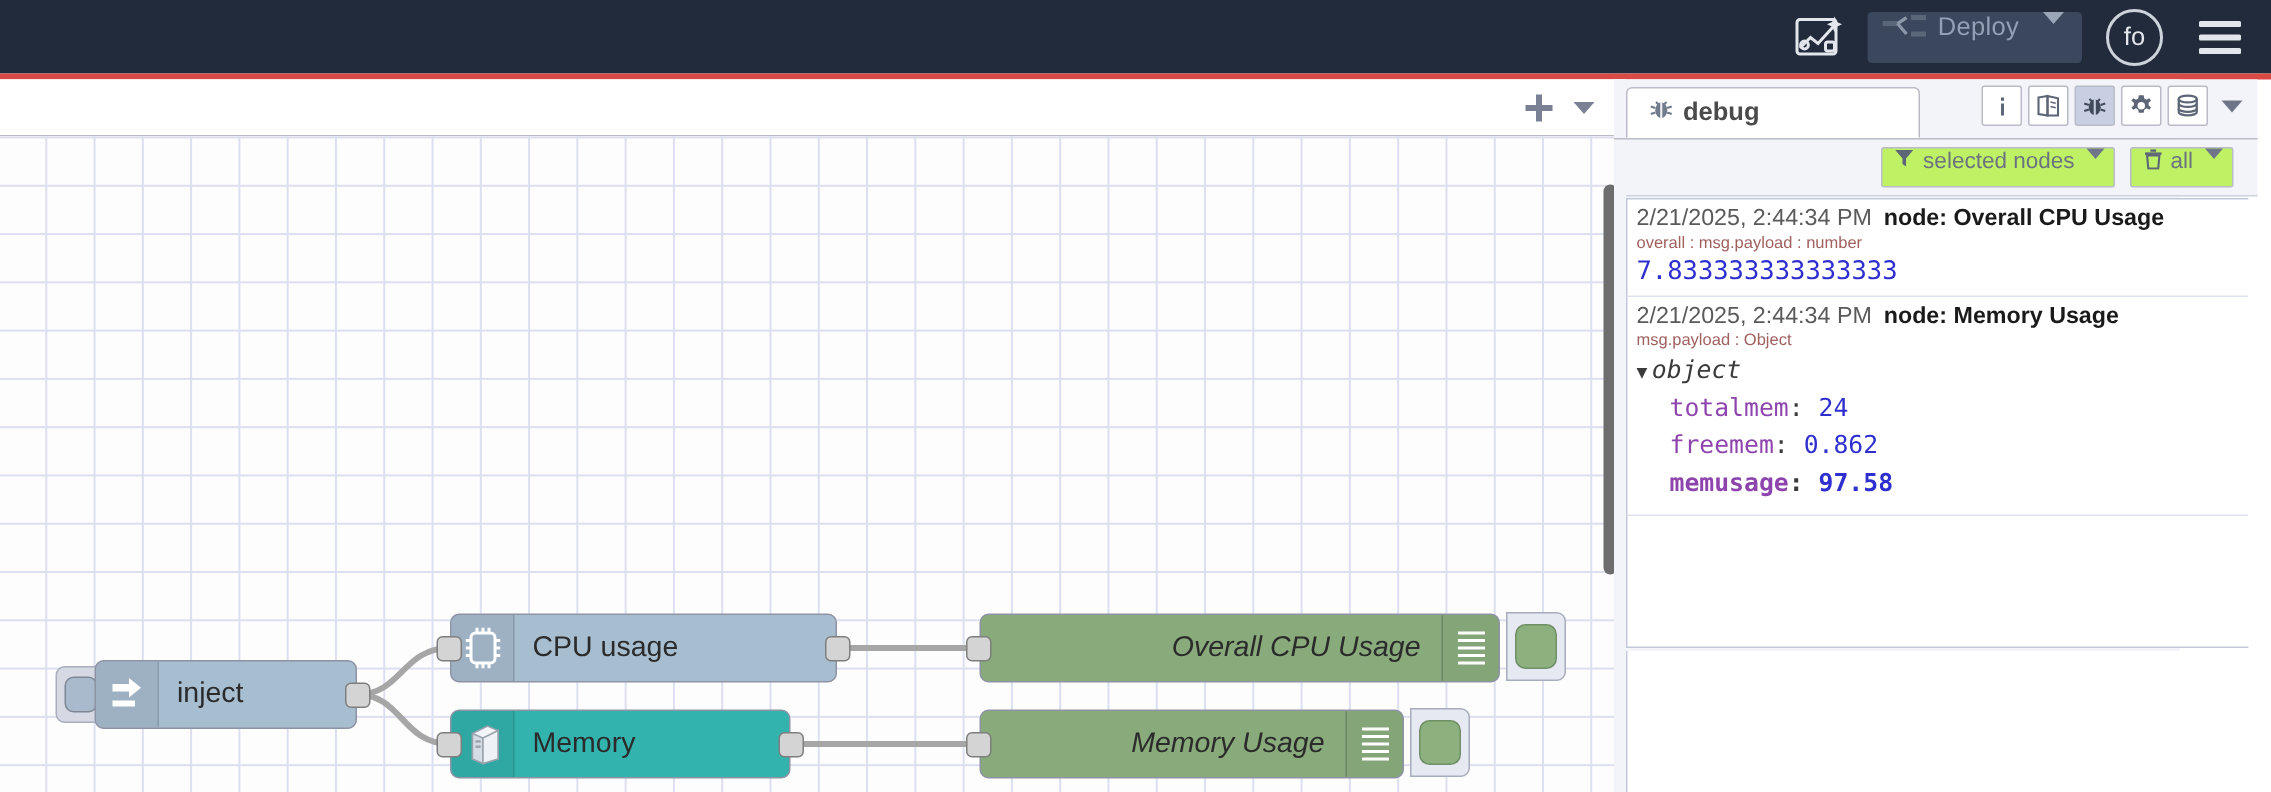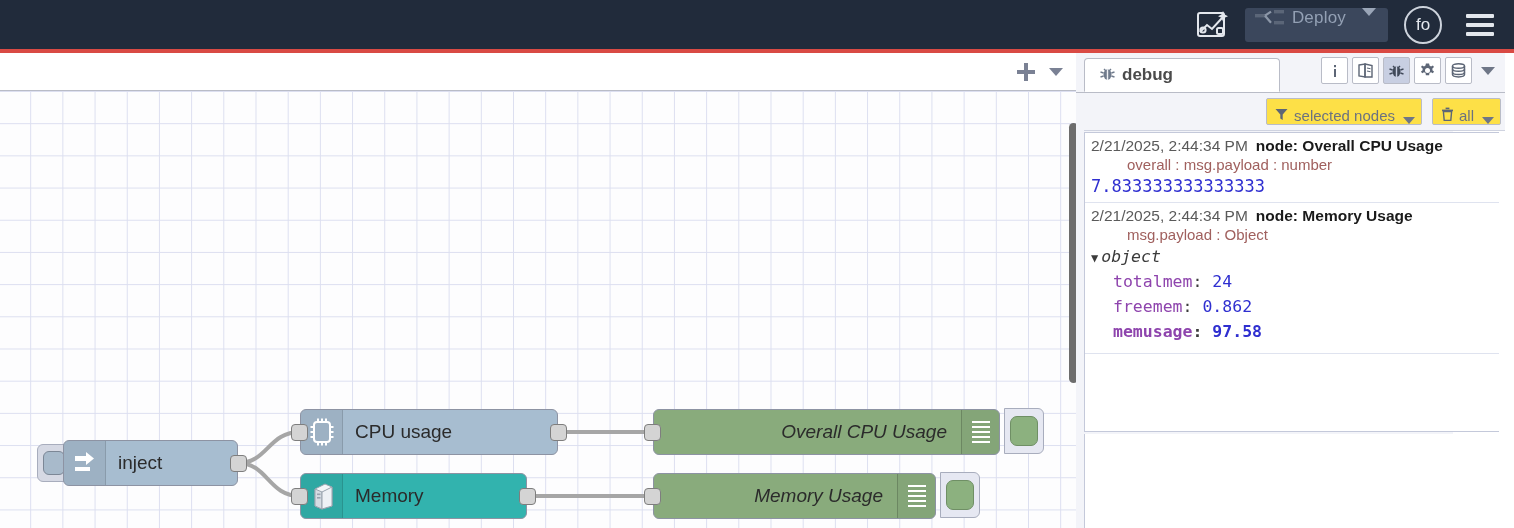--- a/index.html
+++ b/index.html
@@ -173,39 +173,39 @@
     width: 0; height: 0; border-left: 7px solid transparent;
     border-right: 7px solid transparent; border-top: 8px solid #6e7687;
     margin: 0 10px 0 9px; cursor: pointer;
   }
   #sb-filterrow {
     height: 38px; width: 429px; background: #f3f4f9;
     display:flex; align-items:center; justify-content:flex-end;
     border-bottom: 1px solid #cfd3e0;
   }
   .sb-pill {
-    height: 27px; border: 1px solid #b9bcc7; background: #fde047;
-    display:flex; align-items:flex-end; padding: 0 6px 0 8px;
+    height: 27px; border: 1px solid #b9bcc7; background: #bef264;
+    display:flex; align-items:flex-start; padding: 0 6px 0 8px;
     font-size: 15px; color: #6b7280; cursor: pointer; border-radius: 2px;
   }
   .sb-pill .pill-caret {
     width: 0; height: 0; border-left: 6px solid transparent;
     border-right: 6px solid transparent; border-top: 7px solid #6e7687;
     margin-left: 8px;
   }
-  #sb-pill-all { margin: 0 4px 0 10px; }
+  #sb-pill-all { margin: 0 16px 0 10px; }
   #debug-messages {
     position: absolute; left: 8px; top: 79px; width: 415px; height: 300px;
     background: #fff; border: 1px solid #c4c9da; border-right: none;
     overflow: hidden;
   }
   .dbg-msg { padding: 4px 0 6px 6px; border-bottom: 1px solid #dfe3ef; }
   .dbg-line1 { font-size: 15.5px; color: #5a5a5a; white-space: nowrap; }
   .dbg-node { color: #1a1a1a; font-weight: bold; margin-left: 8px; }
-  .dbg-topic { font-size: 15px; color: #a0605e; margin-top: 1px; margin-left: 36px; }
+  .dbg-topic { font-size: 11px; color: #a0605e; margin-top: 1px; }
   .dbg-value {
     font-family: "DejaVu Sans Mono", monospace; font-size: 17px;
     color: #2f2fd0; margin-top: 3px;
   }
   .dbg-obj-row {
     font-family: "DejaVu Sans Mono", monospace; font-size: 16.5px;
     margin-top: 6px; color: #7a3d8f;
   }
   .dbg-obj-head { font-style: italic; color: #3b3b3b; margin-top: 4px; }
   .dbg-caret-glyph { color: #3b3b3b; font-size: 12px; margin-right: 3px; }

